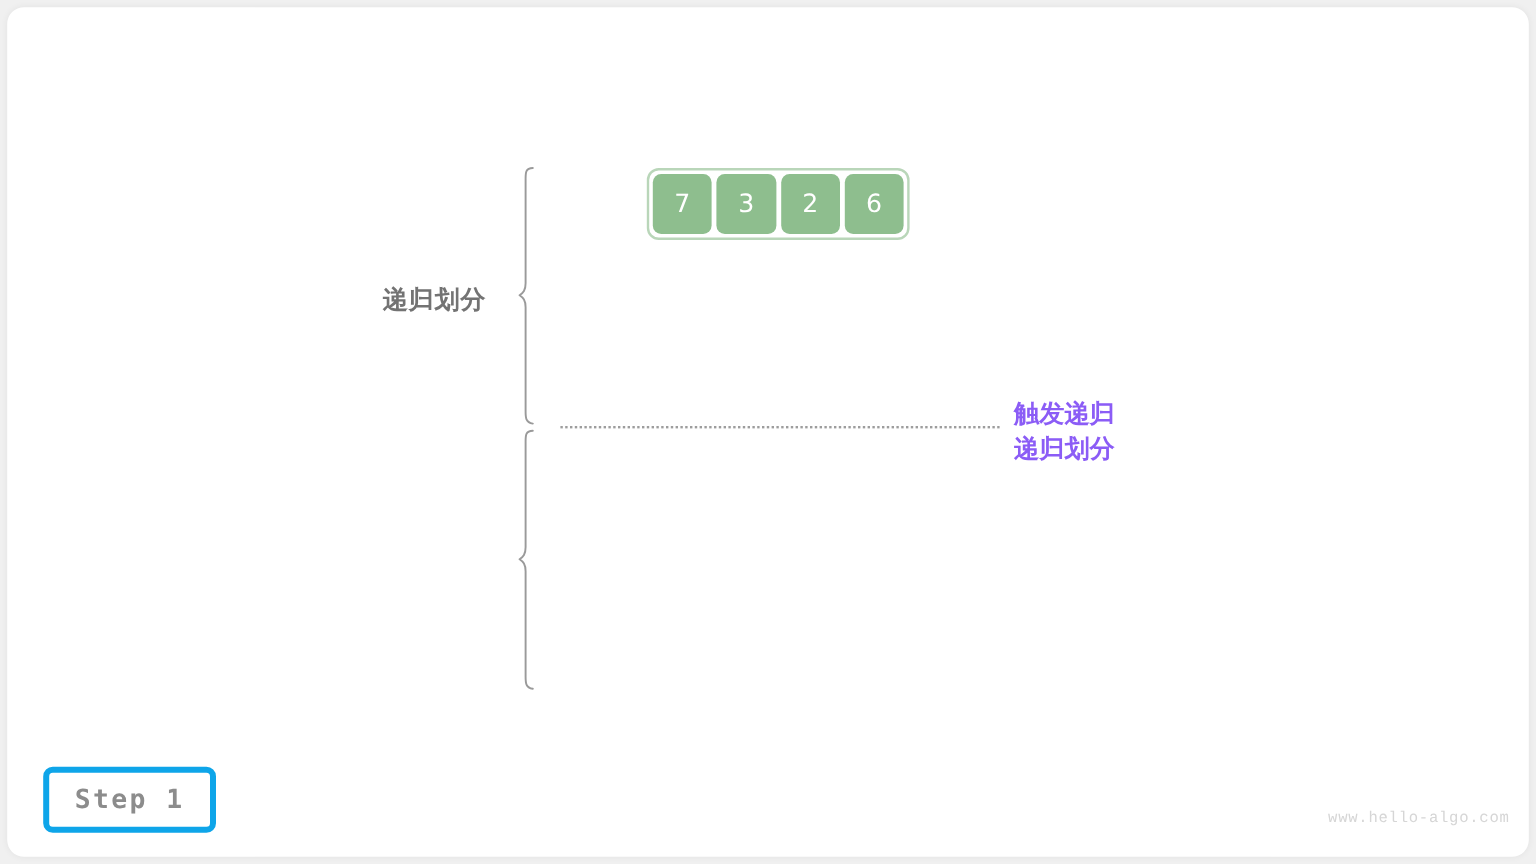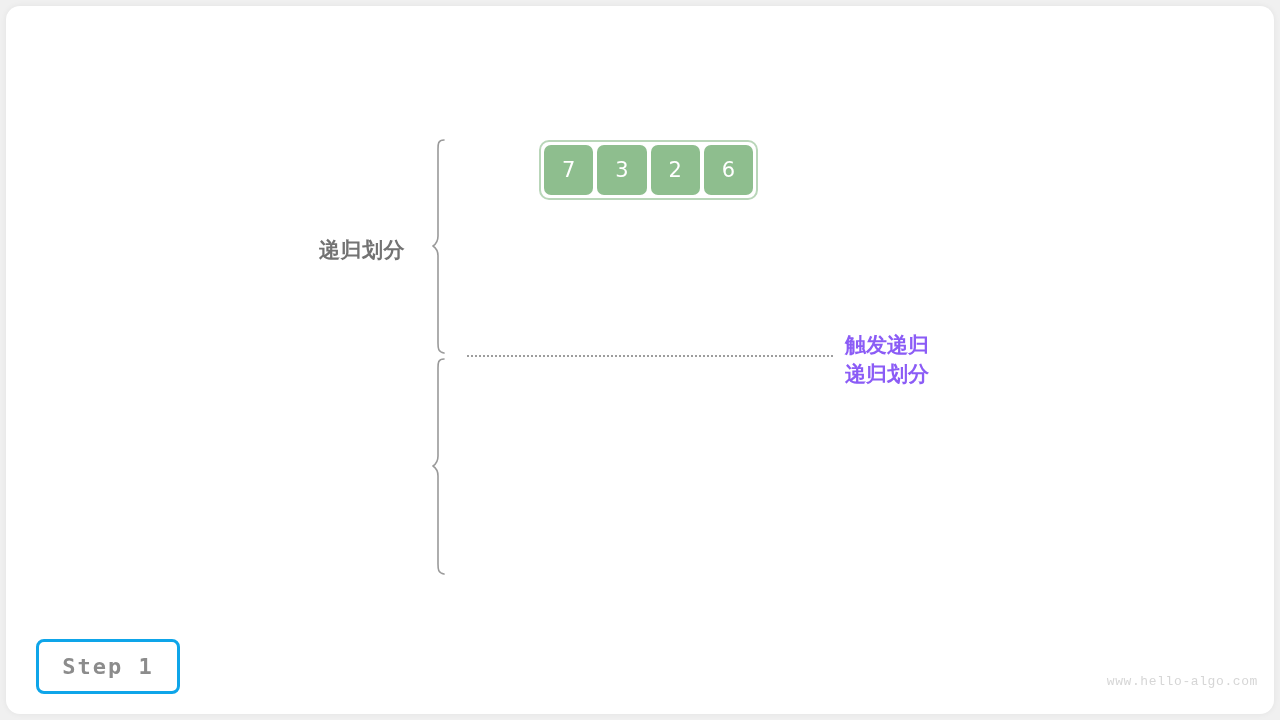--- a/index.html
+++ b/index.html
@@ -116,21 +116,21 @@
   }
 
   
   #step-badge {
     position: absolute;
     left: 36px;
     top: 639px;
     width: 144px;
     height: 55px;
     box-sizing: border-box;
-    border: 3px solid #0ea5e9;
+    border: 5px solid #0ea5e9;
     border-radius: 8px;
     background: #ffffff;
     display: flex;
     align-items: center;
     justify-content: center;
     font-family: "DejaVu Sans Mono", "Liberation Mono", monospace;
     font-size: 22px;
     font-weight: bold;
     color: #8c8c8c;
     letter-spacing: 2px;

